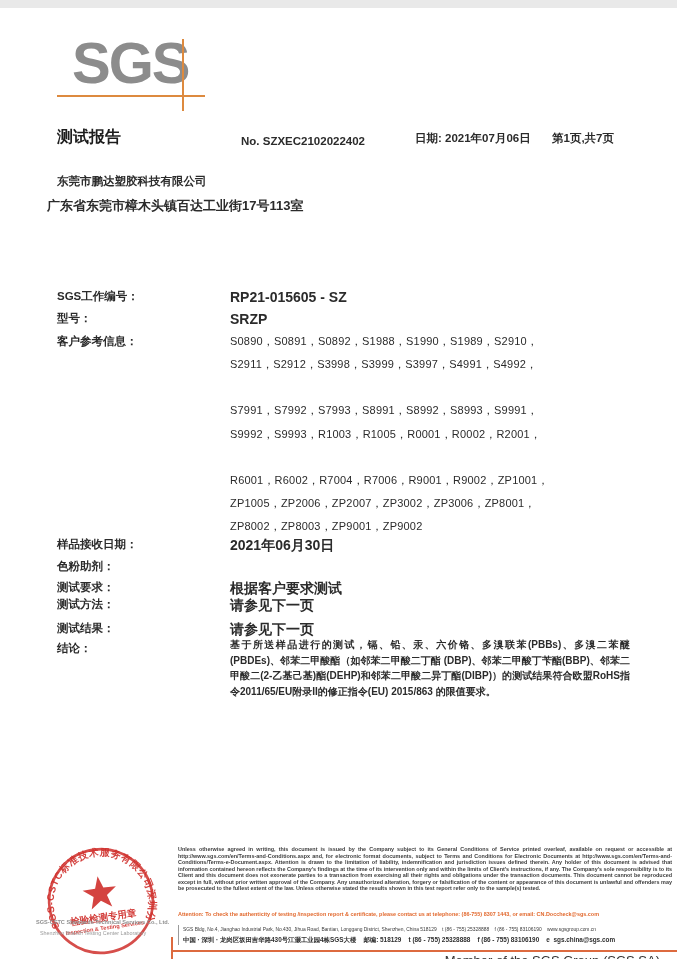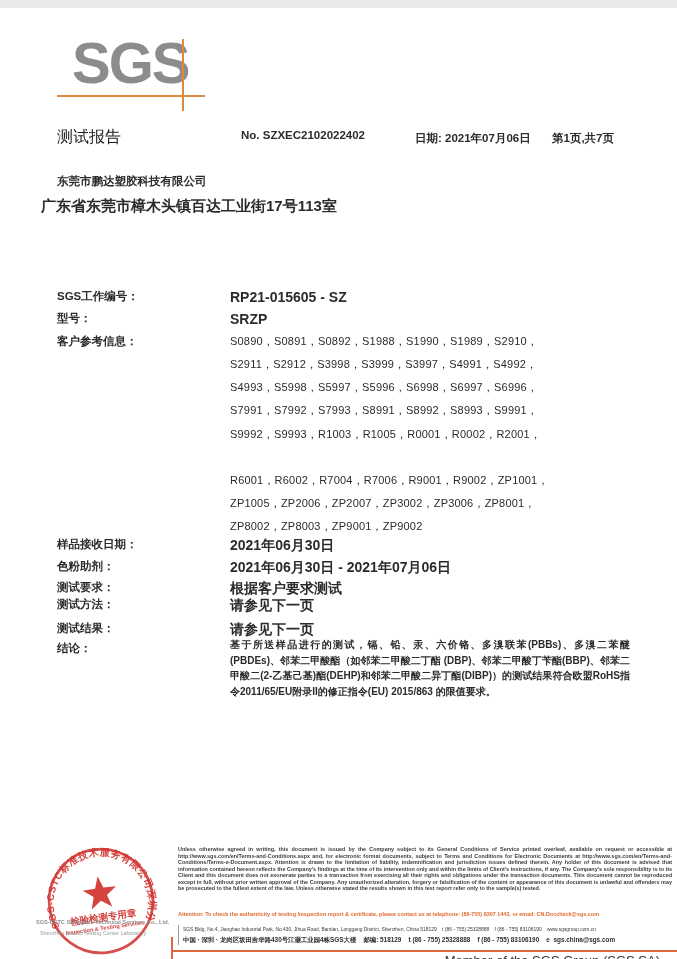--- a/index.html
+++ b/index.html
@@ -13,27 +13,27 @@
     overflow:hidden;
   }
   
   .logo-text{
     position:absolute;left:72px;top:26px;
     font-size:58px;font-weight:900;letter-spacing:-2px;
     color:#8c8c8c;line-height:1;
   }
   .logo-hline{position:absolute;left:57px;top:87px;width:148px;height:2px;background:#dd8a3f;}
   .logo-vline{position:absolute;left:182px;top:31px;width:2px;height:72px;background:#dd8a3f;}
-  .doc-title{position:absolute;left:57px;top:119px;font-size:16px;font-weight:400;color:#1c1c1c;}
-  .report-no{position:absolute;left:230px;top:121px;font-size:11.5px;font-weight:700;padding-left:11px;}
+  .doc-title{position:absolute;left:57px;top:119px;font-size:16px;font-weight:700;color:#1c1c1c;}
+  .report-no{position:absolute;left:230px;top:127px;font-size:11.5px;font-weight:700;padding-left:11px;}
   .report-date{position:absolute;left:415px;top:123px;font-size:11.5px;font-weight:700;}
   .page-info{position:absolute;left:552px;top:123px;font-size:11.5px;font-weight:700;}
   
   .company{position:absolute;left:57px;top:166px;font-size:11.5px;font-weight:700;}
-  .address{position:absolute;left:41px;top:189px;font-size:15px;font-weight:700;}
+  .address{position:absolute;left:47px;top:189px;font-size:13px;font-weight:700;}
   .statement{position:absolute;left:57px;top:254px;font-size:11.5px;font-weight:700;}
   
   .flabel{position:absolute;left:57px;font-size:11.5px;font-weight:700;}
   .fvalue{position:absolute;left:230px;font-size:14px;font-weight:600;}
   .refline{position:absolute;left:230px;font-size:11px;font-weight:400;letter-spacing:.2px;}
   .conclusion-text{
     position:absolute;left:230px;top:629px;width:400px;
     font-size:10px;font-weight:600;line-height:15.6px;text-align:justify;
   }
   
@@ -81,32 +81,30 @@
 
   <div class="flabel" style="top:281px">SGS工作编号：</div>
   <div class="fvalue" style="top:281px">RP21-015605 - SZ</div>
 
   <div class="flabel" style="top:303px">型号：</div>
   <div class="fvalue" style="top:303px">SRZP</div>
 
   <div class="flabel" style="top:326px">客户参考信息：</div>
   <div class="refline" style="top:326px">S0890，S0891，S0892，S1988，S1990，S1989，S2910，</div>
   <div class="refline" style="top:349px">S2911，S2912，S3998，S3999，S3997，S4991，S4992，</div>
-  <div class="refline" style="top:372px">S4993，S5998，S5997，S5996，S6998，S6997，S6996，</div>
   <div class="refline" style="top:395px">S7991，S7992，S7993，S8991，S8992，S8993，S9991，</div>
   <div class="refline" style="top:419px">S9992，S9993，R1003，R1005，R0001，R0002，R2001，</div>
   <div class="refline" style="top:465px">R6001，R6002，R7004，R7006，R9001，R9002，ZP1001，</div>
   <div class="refline" style="top:488px">ZP1005，ZP2006，ZP2007，ZP3002，ZP3006，ZP8001，</div>
   <div class="refline" style="top:511px">ZP8002，ZP8003，ZP9001，ZP9002</div>
 
   <div class="flabel" style="top:529px">样品接收日期：</div>
   <div class="fvalue" style="top:529px">2021年06月30日</div>
 
   <div class="flabel" style="top:551px">色粉助剂：</div>
-  <div class="fvalue" style="top:551px">2021年06月30日 - 2021年07月06日</div>
 
   <div class="flabel" style="top:572px">测试要求：</div>
   <div class="fvalue" style="top:572px">根据客户要求测试</div>
 
   <div class="flabel" style="top:589px">测试方法：</div>
   <div class="fvalue" style="top:589px">请参见下一页</div>
 
   <div class="flabel" style="top:613px">测试结果：</div>
   <div class="fvalue" style="top:613px">请参见下一页</div>
 

